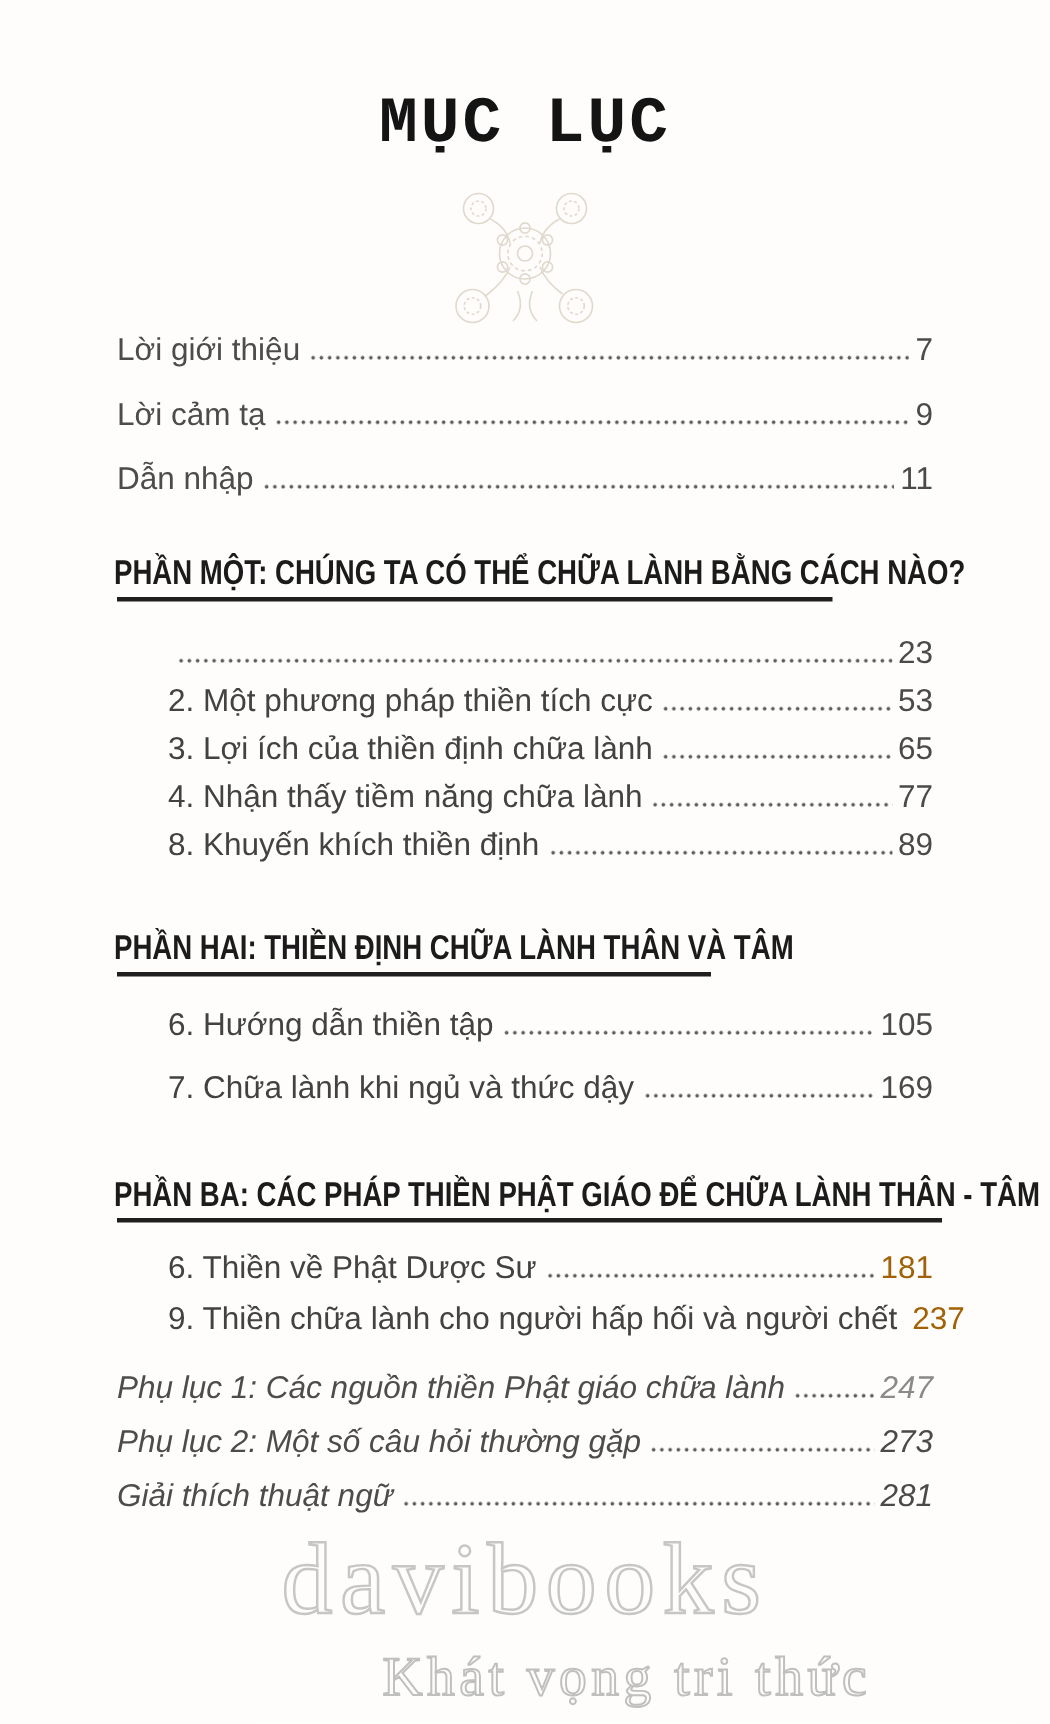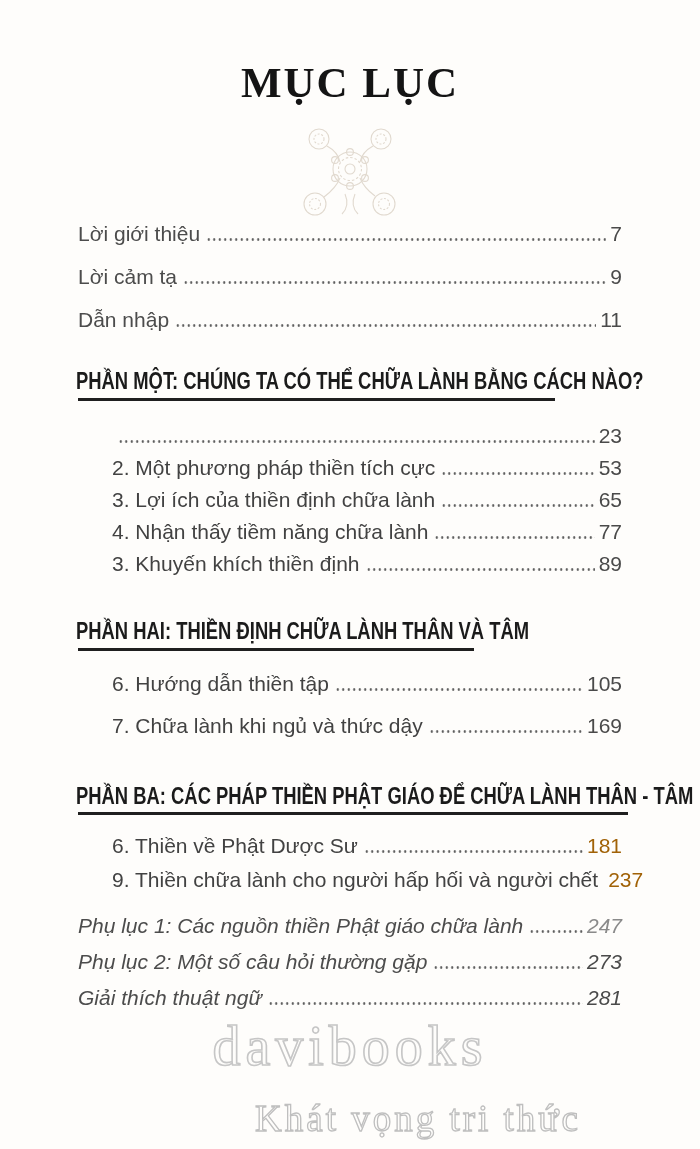--- a/index.html
+++ b/index.html
@@ -9,21 +9,21 @@
     background:#fefdfb;
     font-family:"Liberation Sans", sans-serif;
     color:#3e3e3e;
     overflow:hidden;
   }
 
   
   .title {
     position:absolute; top:58px; left:0; width:700px;
     text-align:center;
-    font-family:Liberation Serif, serif;
+    font-family:Liberation Mono, monospace;
     font-weight:bold; font-size:43px; letter-spacing:2px;
     color:#141414;
   }
 
   
   .ornament { position:absolute; top:122px; left:290px; width:120px; height:104px; }
 
   
   .toc-block { position:absolute; left:78px; width:544px; }
   .toc-row { display:flex; align-items:baseline; line-height:24px; font-size:21px; }
@@ -56,21 +56,21 @@
   .items .toc-row { color:#424242; }
   .sec1-items .toc-row + .toc-row { margin-top:8px; }
   .sec2-items .toc-row + .toc-row { margin-top:18px; }
   .sec3-items .toc-row + .toc-row { margin-top:10px; }
   .sec3-items .toc-page { color:#a16207; }
 
   
   .wm-brand {
     position:absolute; top:1018px; left:0; width:700px; text-align:center;
     font-family:"Liberation Serif", serif;
-    font-size:56px; line-height:1; letter-spacing:5px;
+    font-size:68px; line-height:1; letter-spacing:5px;
     color:rgba(255,255,255,0);
     -webkit-text-stroke:1.6px #c6c6c6;
   }
   .wm-tagline {
     position:absolute; top:1100px; left:255px;
     font-family:"Liberation Serif", serif;
     font-size:37px; line-height:1; letter-spacing:3px;
     color:rgba(255,255,255,0);
     -webkit-text-stroke:1.3px #bfbfbf;
   }
@@ -146,21 +146,21 @@
       <span class="toc-label">3. Lợi ích của thiền định chữa lành</span>
       <span class="leader"></span>
       <span class="toc-page">65</span>
     </div>
     <div class="toc-row">
       <span class="toc-label">4. Nhận thấy tiềm năng chữa lành</span>
       <span class="leader"></span>
       <span class="toc-page">77</span>
     </div>
     <div class="toc-row">
-      <span class="toc-label">3. Khuyến khích thiền định</span>
+      <span class="toc-label">8. Khuyến khích thiền định</span>
       <span class="leader"></span>
       <span class="toc-page">89</span>
     </div>
   </div>
 
   <div class="section-heading" style="top:619px">PHẦN HAI: THIỀN ĐỊNH CHỮA LÀNH THÂN VÀ TÂM</div>
   <div class="heading-underline" style="top:648px; width:396px"></div>
   <div class="toc-block items sec2-items" style="top:672px">
     <div class="toc-row">
       <span class="toc-label">6. Hướng dẫn thiền tập</span>

